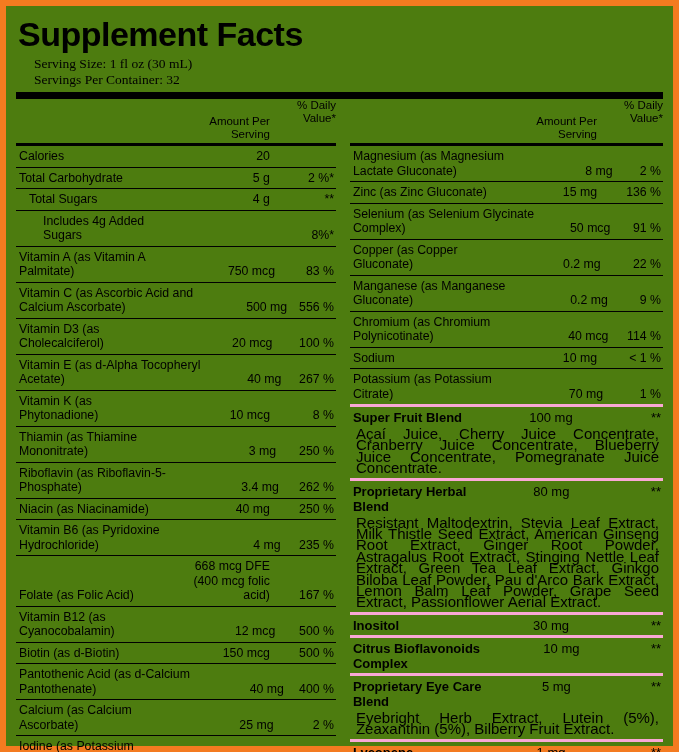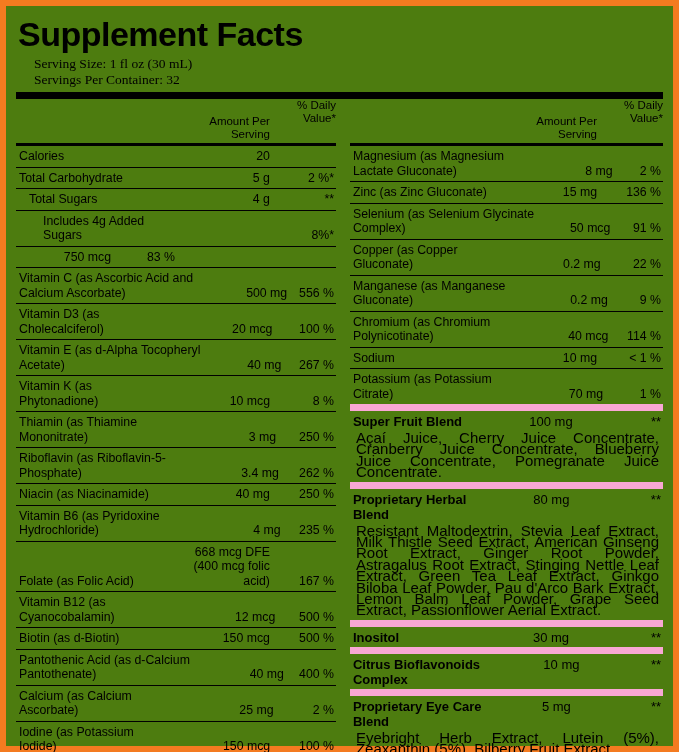--- a/index.html
+++ b/index.html
@@ -113,21 +113,21 @@
   .indent1 .nm { padding-left: 10px; }
   .indent2 .nm { padding-left: 24px; }
 
   .blend-row {
     display: flex;
     align-items: baseline;
     font-size: 13px;
     font-weight: bold;
     line-height: 15px;
     padding: 3px 0 2px 3px;
-    border-top: 7px solid #f9a8d4;
+    border-top: 3px solid #f9a8d4;
   }
   .blend-row .nm { flex: 1 1 auto; }
   .blend-row .amt {
     width: 92px;
     text-align: center;
     padding-right: 6px;
     font-weight: normal;
   }
   .blend-row .dv {
     width: 58px;
@@ -183,20 +183,21 @@
               <div class="nm">Total Sugars</div>
               <div class="amt">4 g</div>
               <div class="dv">**</div>
             </div>
             <div class="row indent2">
               <div class="nm">Includes 4g Added Sugars</div>
               <div class="amt"></div>
               <div class="dv">8%*</div>
             </div>
             <div class="row">
+              <div class="nm">Vitamin A (as Vitamin A Palmitate)</div>
               <div class="amt">750 mcg</div>
               <div class="dv">83 %</div>
             </div>
             <div class="row">
               <div class="nm">Vitamin C (as Ascorbic Acid and Calcium Ascorbate)</div>
               <div class="amt">500 mg</div>
               <div class="dv">556 %</div>
             </div>
             <div class="row">
               <div class="nm">Vitamin D3 (as Cholecalciferol)</div>

